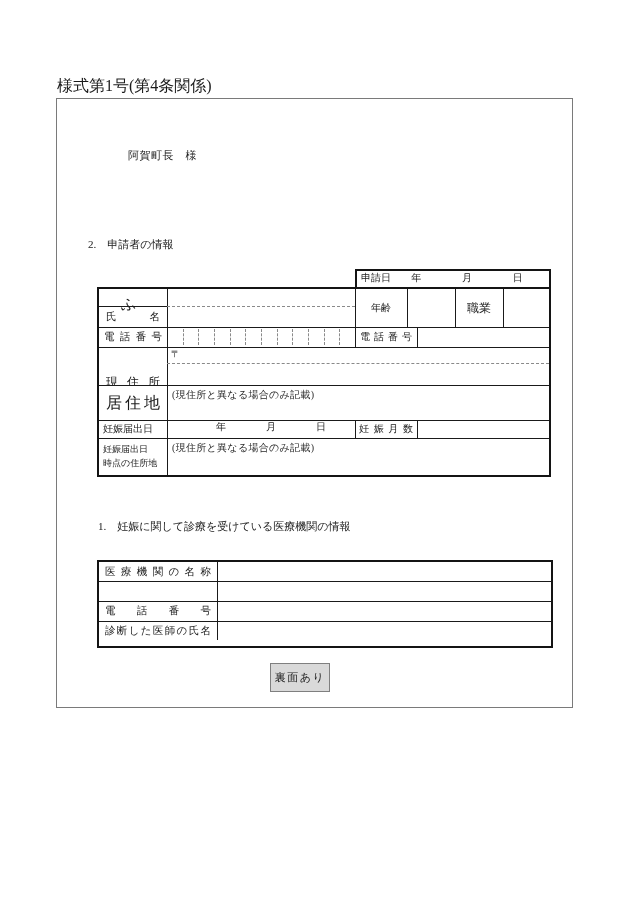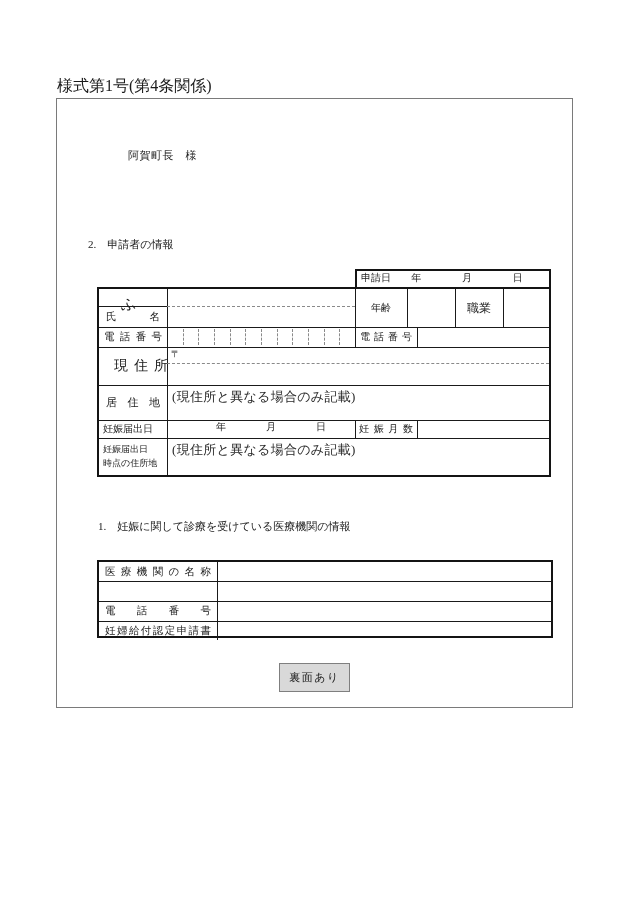--- a/index.html
+++ b/index.html
@@ -12,21 +12,21 @@
   .abs { position:absolute; }
   .vline { position:absolute; width:1px; background:#1a1a1a; }
   .hline { position:absolute; height:1px; background:#1a1a1a; }
   .vdash { position:absolute; width:0; border-left:1px dashed #8a8a8a; }
   .hdash { position:absolute; height:0; border-top:1px dashed #8a8a8a; }
   .lblj { text-align:justify; text-align-last:justify; overflow:hidden; }
   .lblc { text-align:center; }
   .fs11 { font-size:11px; }
   .outer-box { border:1px solid #7a7a7a; }
   .tbl { border:2px solid #141414; background:#ffffff; }
-  .note { font-size:13px; color:#2a2a2a; letter-spacing:0.3px; }
+  .note { font-size:10px; color:#2a2a2a; letter-spacing:0.3px; }
   .btn {
     background:#d9d9d9; border:1px solid #7f7f7f;
     display:flex; align-items:center; justify-content:center;
     font-size:11px; letter-spacing:1.5px;
   }
   .dateflex { display:flex; align-items:flex-start; }
   .dateflex .unit { flex:1; text-align:center; }
 </style>
 </head>
 <body>
@@ -66,22 +66,22 @@
     <div class="hline" style="left:0; top:38px; width:450px;"></div>
     <div class="hline" style="left:0; top:58px; width:450px;"></div>
     <div class="hdash" style="left:68px; top:74px; width:382px;"></div>
     <div class="hline" style="left:0; top:96px; width:450px;"></div>
     <div class="hline" style="left:0; top:131px; width:450px;"></div>
     <div class="hline" style="left:0; top:149px; width:450px;"></div>
 
     <div class="abs lblj" style="left:0; top:0; width:68px; height:17px; line-height:16px; font-size:15px; padding:0 22px;margin-top:7px;">ふりがな</div>
     <div class="abs lblj" style="left:0; top:17px; width:68px; height:21px; line-height:21px; font-size:10.5px; padding:0 7px;">氏名</div>
     <div class="abs lblj" style="left:0; top:38px; width:68px; height:20px; line-height:20px; font-size:10.5px; padding:0 5px;">電話番号</div>
-    <div class="abs lblj" style="left:8px; top:58px; width:68px; height:38px; line-height:38px; font-size:14px; padding:0 7px;">現住所</div>
-    <div class="abs lblj" style="left:0; top:96px; width:68px; height:35px; line-height:35px; font-size:11px; padding:0 7px;">居住地</div>
+    <div class="abs lblj" style="left:0; top:58px; width:68px; height:38px; line-height:38px; font-size:12px; padding:16px 7px;">現住所</div>
+    <div class="abs lblj" style="left:0; top:96px; width:68px; height:35px; line-height:35px; font-size:16px; padding:0 7px;">居住地</div>
     <div class="abs" style="left:0; top:131px; width:68px; height:18px; line-height:18px; font-size:10px; padding:0 4px;">妊娠届出日</div>
     <div class="abs" style="left:0; top:149px; width:68px; height:37px; padding:4px 4px 0 4px; font-size:9px; line-height:14px;">
       <div>妊娠届出日</div>
       <div>時点の住所地</div>
     </div>
 
     <div class="abs" style="left:68px; top:0; width:188px; height:17px;"></div>
     <div class="abs" style="left:68px; top:17px; width:188px; height:21px;"></div>
 
     <div class="abs" style="left:68px; top:38px; width:188px; height:20px;">
@@ -119,33 +119,33 @@
     </div>
 
     <div class="abs lblj" style="left:256px; top:131px; width:62px; height:18px; line-height:18px; font-size:10px; padding:0 4px;">妊娠月数</div>
 
     <div class="abs note" style="left:73px; top:152px;">(現住所と異なる場合のみ記載)</div>
     <div class="abs" style="left:68px; top:163px; width:382px; height:23px;"></div>
   </div>
 
   <div class="abs fs11" style="left:98px; top:519px;">1.　妊娠に関して診療を受けている医療機関の情報</div>
 
-  <div class="abs tbl" style="left:97px; top:560px; width:456px; height:78px;">
+  <div class="abs tbl" style="left:97px; top:560px; width:456px; height:88px;">
     <div class="vline" style="left:118px; top:0; height:78px;"></div>
     <div class="hline" style="left:0; top:19px; width:452px;"></div>
     <div class="hline" style="left:0; top:39px; width:452px;"></div>
     <div class="hline" style="left:0; top:59px; width:452px;"></div>
 
     <div class="abs lblj" style="left:0; top:0; width:118px; height:19px; line-height:19px; font-size:10.5px; padding:0 6px;">医療機関の名称</div>
     <div class="abs" style="left:118px; top:0; width:334px; height:19px;"></div>
 
     <div class="abs" style="left:118px; top:19px; width:334px; height:20px;"></div>
 
     <div class="abs lblj" style="left:0; top:39px; width:118px; height:20px; line-height:20px; font-size:10.5px; padding:0 6px;">電話番号</div>
     <div class="abs" style="left:118px; top:39px; width:334px; height:20px;"></div>
 
-    <div class="abs lblj" style="left:0; top:59px; width:118px; height:19px; line-height:19px; font-size:10.5px; padding:0 6px;">妊婦給付認定申請書</div>
+    <div class="abs lblj" style="left:0; top:59px; width:118px; height:19px; line-height:19px; font-size:10.5px; padding:0 6px;">診断した医師の氏名</div>
     <div class="abs" style="left:118px; top:59px; width:334px; height:19px;"></div>
   </div>
 
-  <div class="abs btn" style="left:279px; top:663px; width:71px; height:29px;">裏面あり</div>
+  <div class="abs btn" style="left:270px; top:663px; width:60px; height:29px;">裏面あり</div>
 
 </div>
 
 </body></html>

